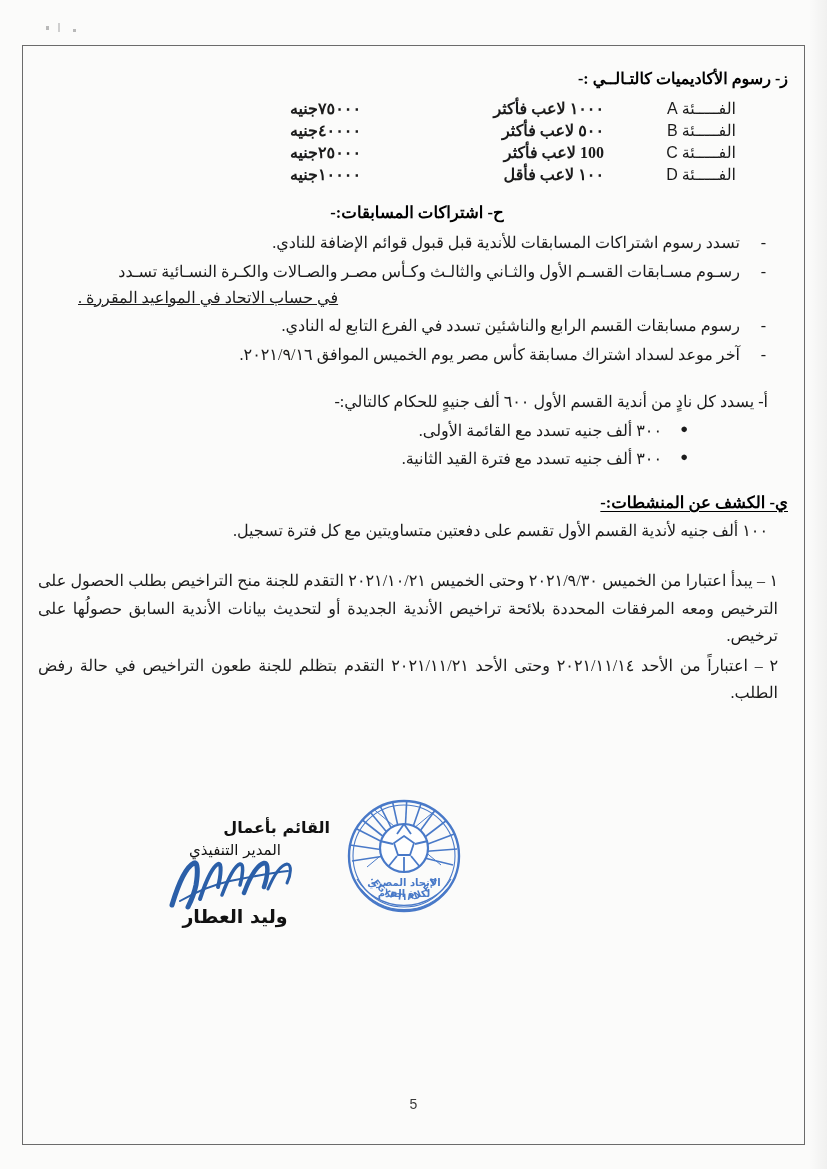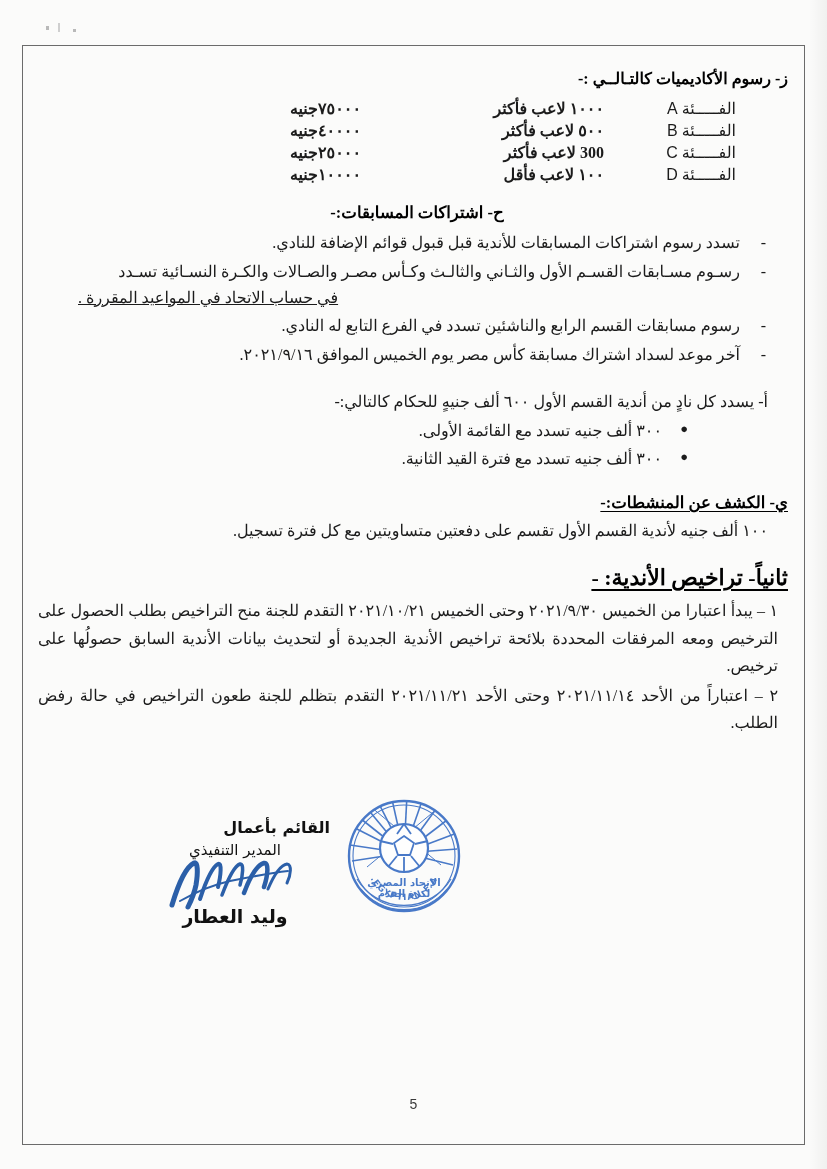--- a/index.html
+++ b/index.html
@@ -241,21 +241,21 @@
         <td class="col-cur">جنيه</td>
       </tr>
       <tr>
         <td class="col-cat"><span>الفـــــئة</span> <span class="cat-latin">B</span></td>
         <td class="col-play">٥٠٠ لاعب فأكثر</td>
         <td class="col-amt">٤٠٠٠٠</td>
         <td class="col-cur">جنيه</td>
       </tr>
       <tr>
         <td class="col-cat"><span>الفـــــئة</span> <span class="cat-latin">C</span></td>
-        <td class="col-play">300 لاعب فأكثر</td>
+        <td class="col-play">100 لاعب فأكثر</td>
         <td class="col-amt">٢٥٠٠٠</td>
         <td class="col-cur">جنيه</td>
       </tr>
       <tr>
         <td class="col-cat"><span>الفـــــئة</span> <span class="cat-latin">D</span></td>
         <td class="col-play">١٠٠ لاعب فأقل</td>
         <td class="col-amt">١٠٠٠٠</td>
         <td class="col-cur">جنيه</td>
       </tr>
     </tbody>
@@ -302,21 +302,20 @@
   </ul>
 
   <div class="spacer-md"></div>
 
   <div class="sec-heading underlined" style="padding-inline-end:36px;">ي- الكشف عن المنشطات:-</div>
 
   <div class="sub-line" style="margin-inline-end:36px;">١٠٠ ألف جنيه لأندية القسم الأول تقسم على دفعتين متساويتين  مع كل فترة تسجيل.</div>
 
   <div class="spacer-lg"></div>
 
-  <div class="big-heading">ثانياً- تراخيص الأندية: -</div>
 
   <div class="numbered">
     <span>١ –</span>
     <span>يبدأ اعتبارا من الخميس ٢٠٢١/٩/٣٠ وحتى الخميس ٢٠٢١/١٠/٢١ التقدم للجنة منح التراخيص بطلب الحصول على الترخيص ومعه المرفقات المحددة بلائحة تراخيص الأندية الجديدة أو لتحديث بيانات الأندية السابق حصولُها على ترخيص.</span>
   </div>
 
   <div class="numbered">
     <span>٢ –</span>
     <span>اعتباراً من الأحد ٢٠٢١/١١/١٤ وحتى الأحد ٢٠٢١/١١/٢١ التقدم بتظلم للجنة طعون التراخيص في حالة رفض الطلب.</span>
   </div>

